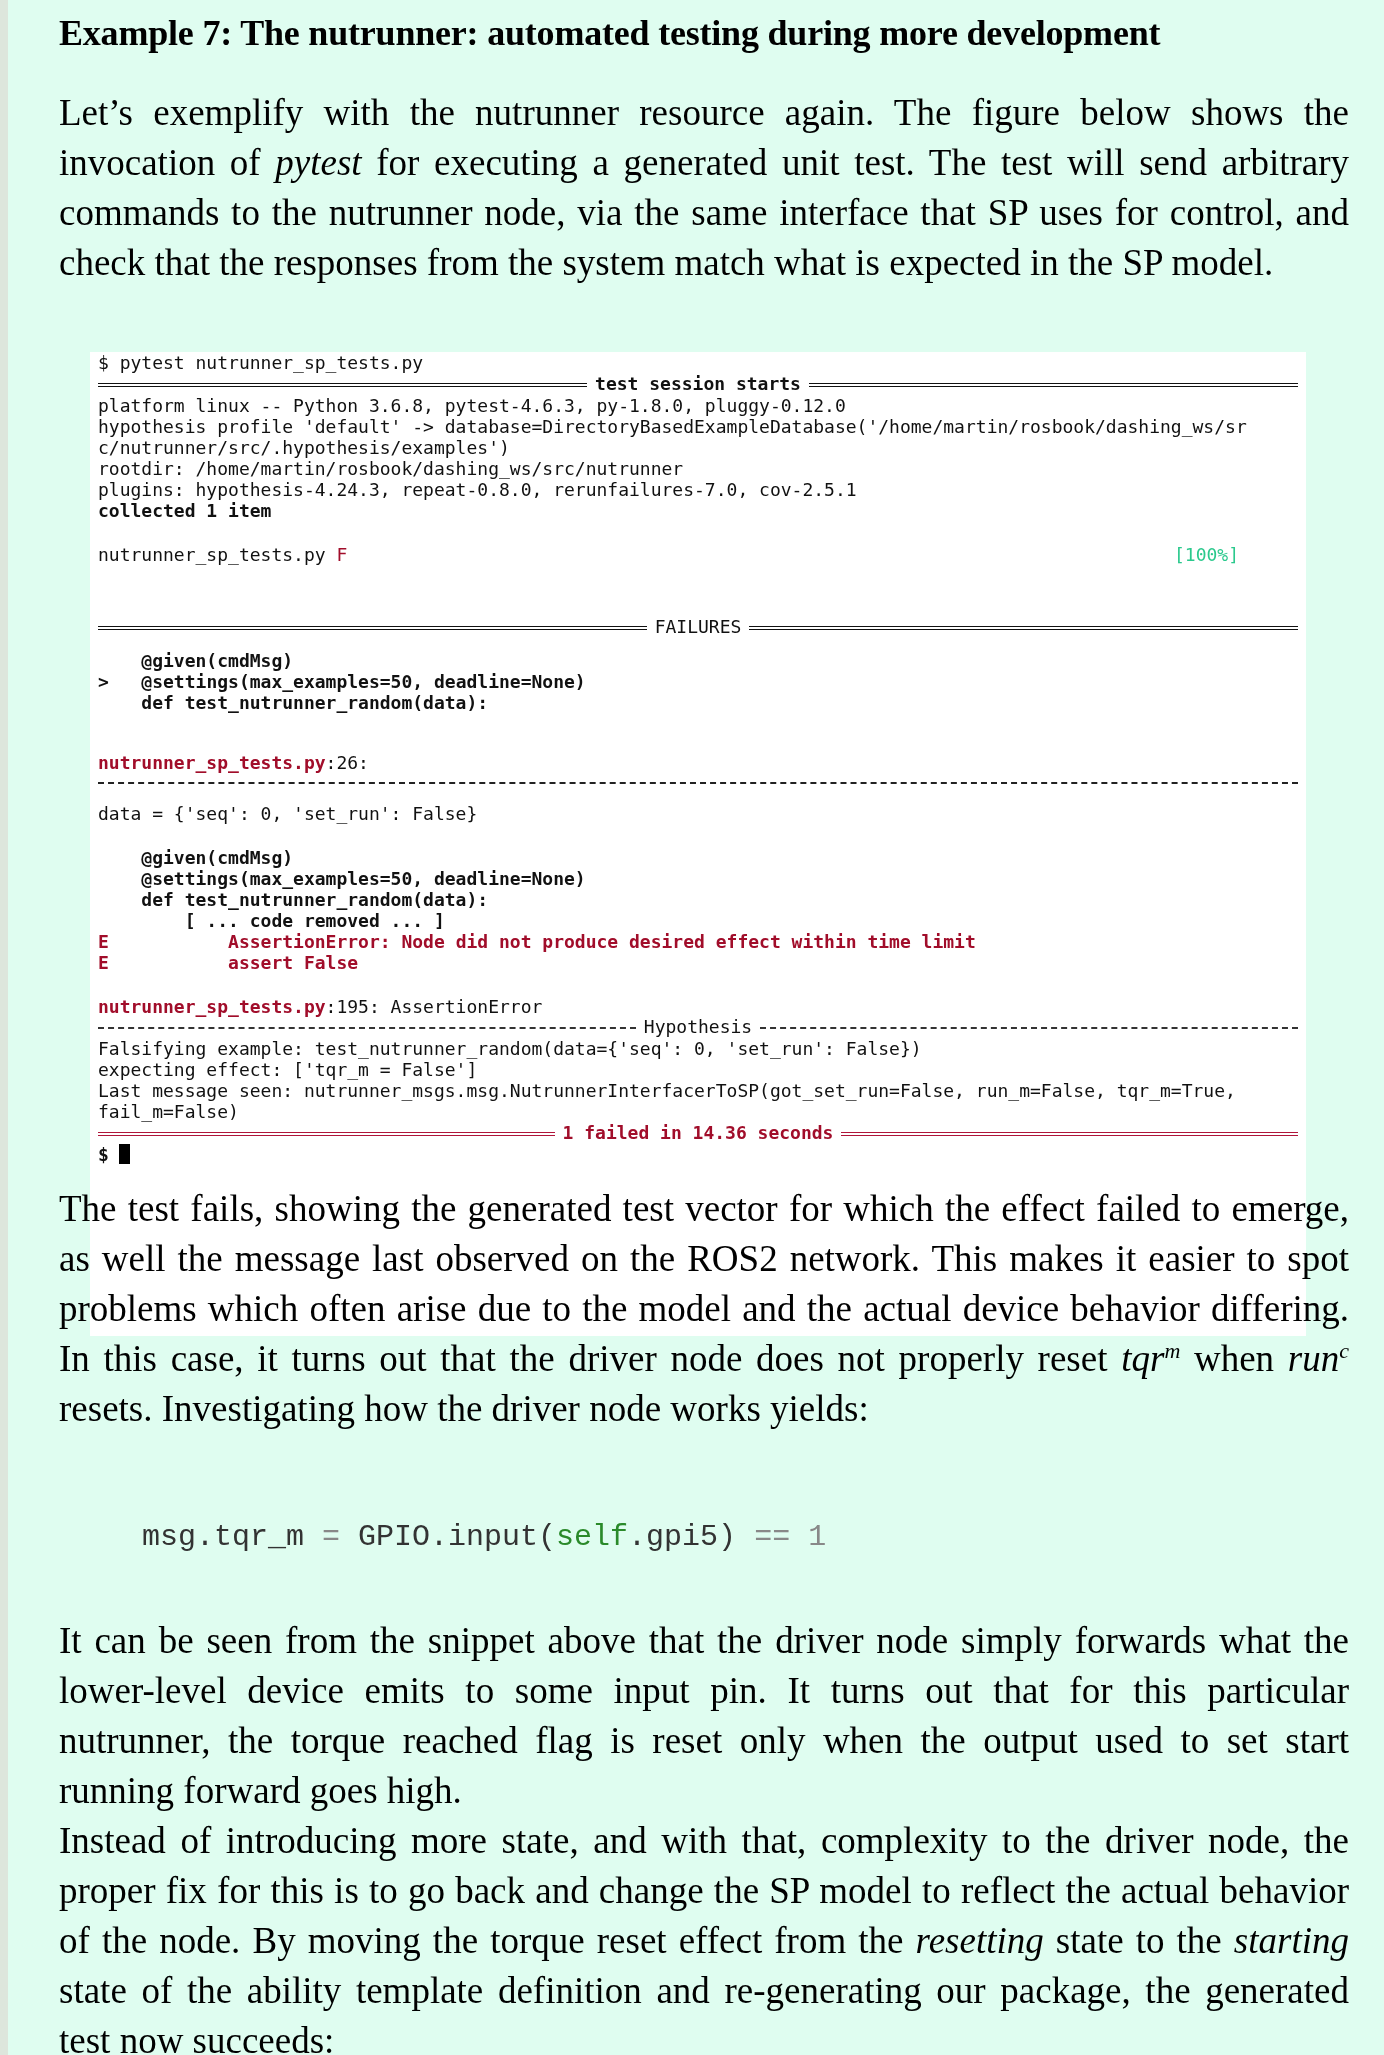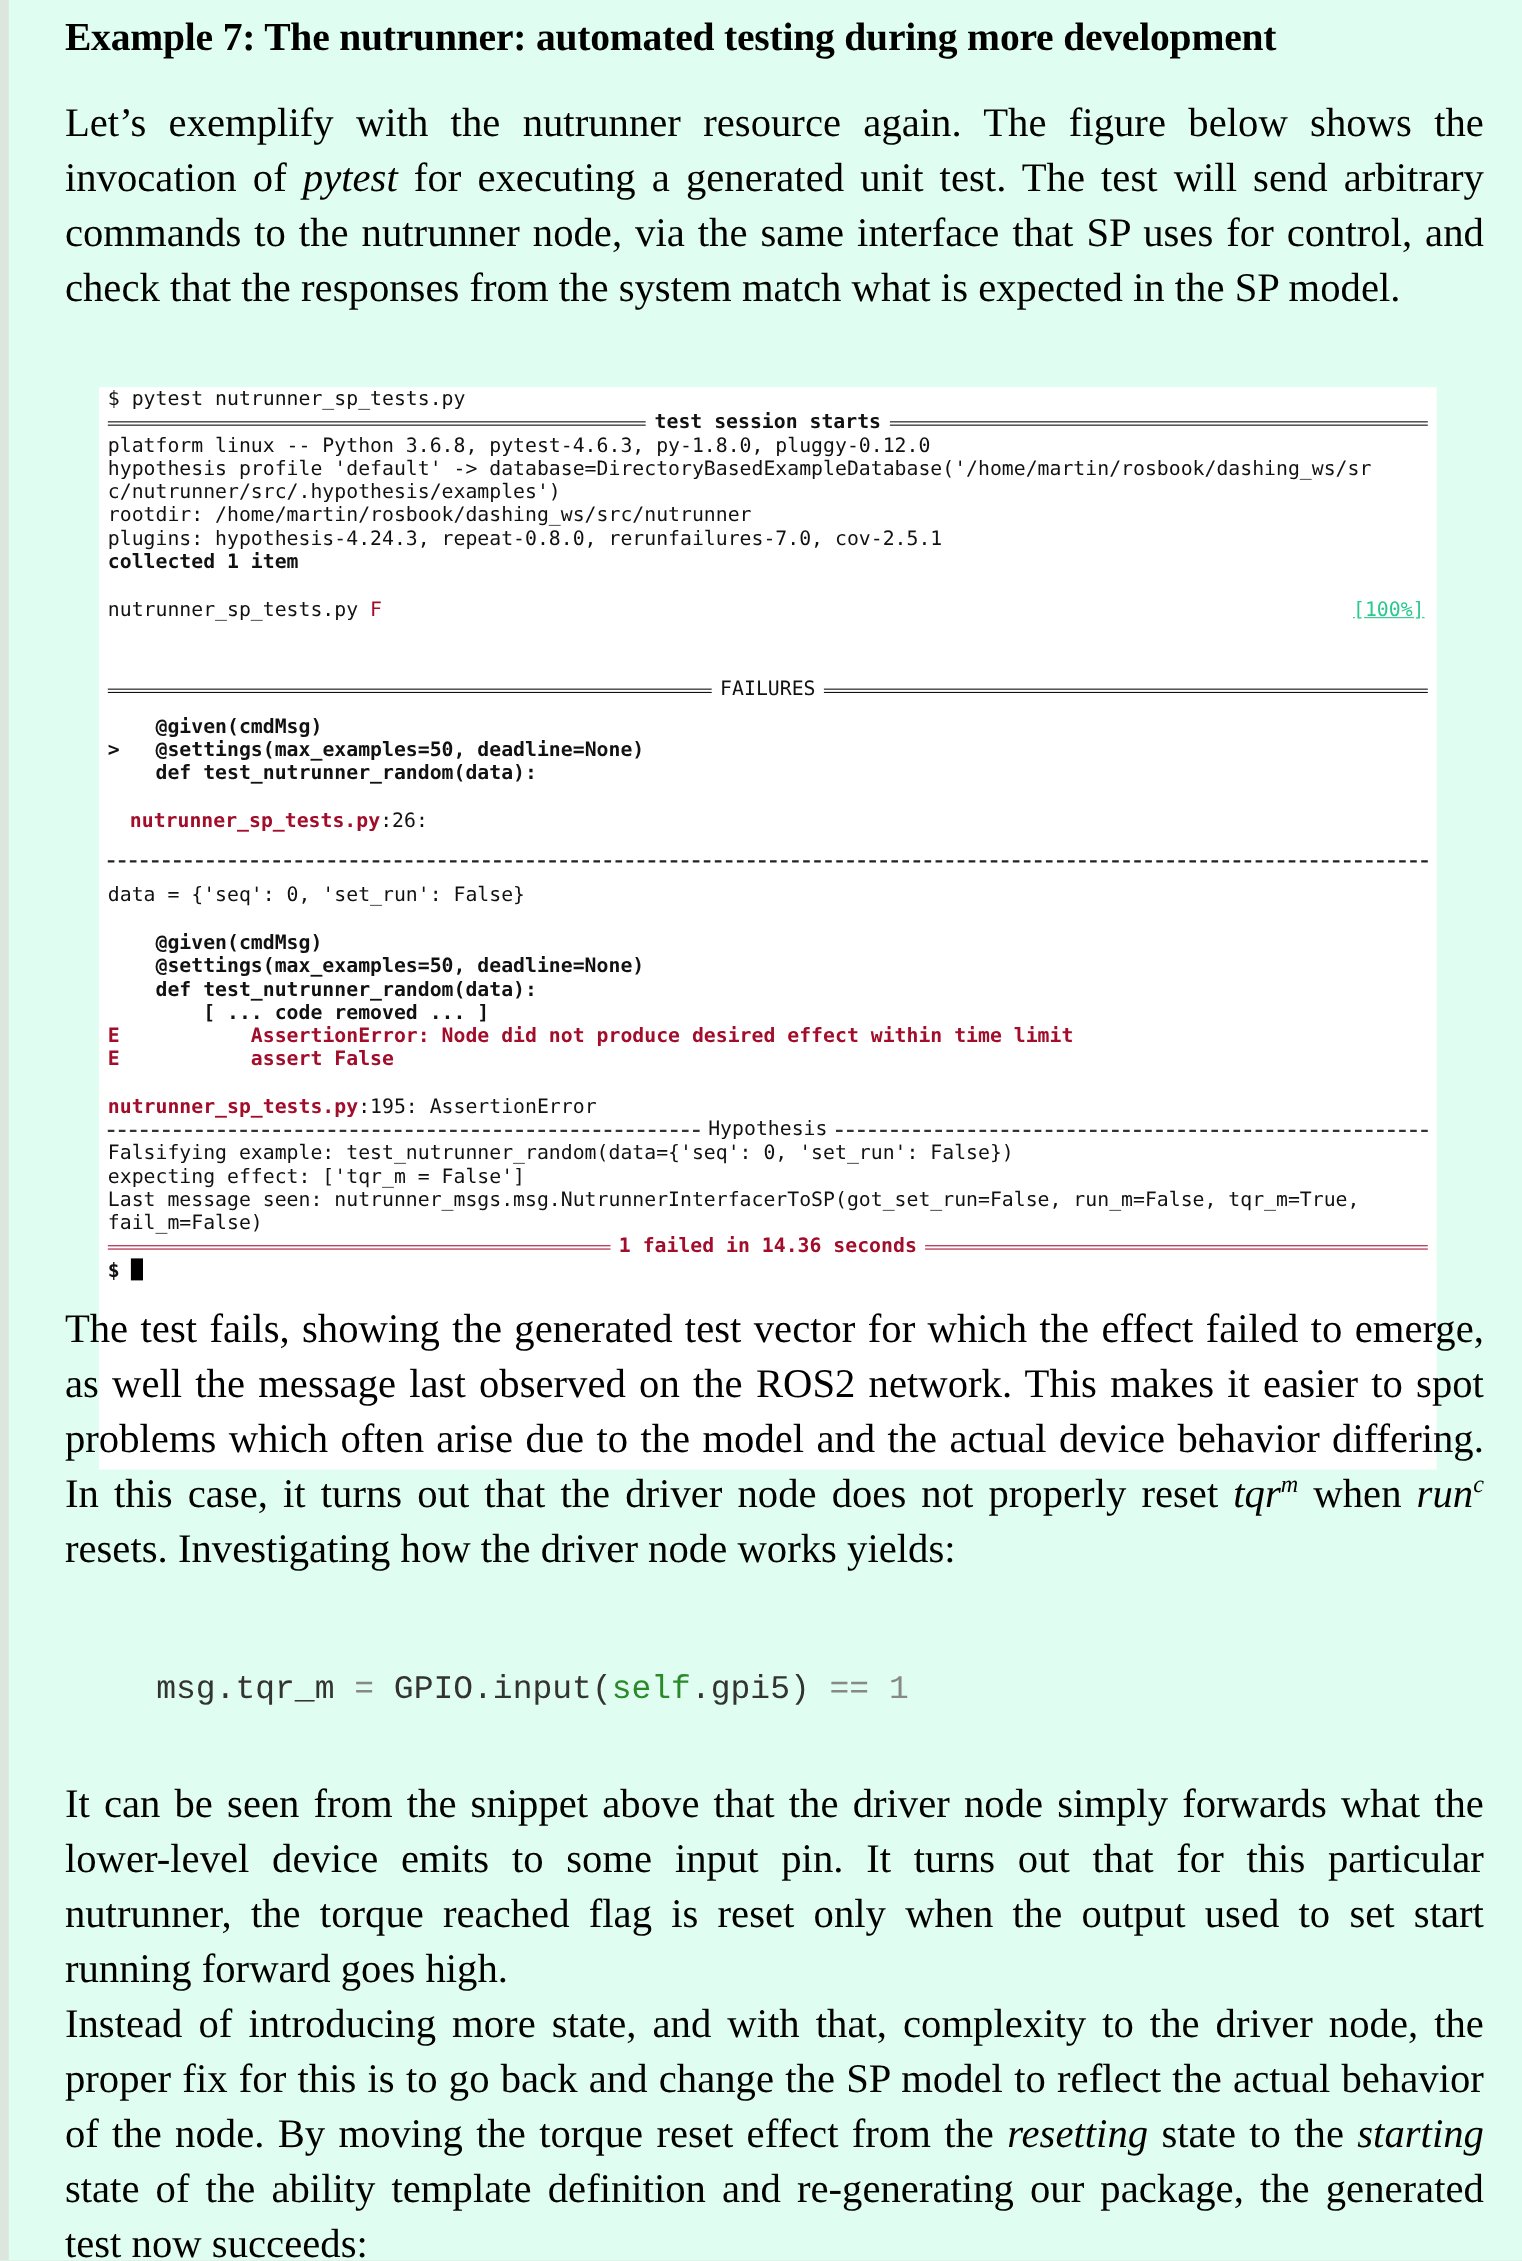--- a/index.html
+++ b/index.html
@@ -102,33 +102,33 @@
     </div>
 
     <div class="tline" style="top:43px;">platform linux -- Python 3.6.8, pytest-4.6.3, py-1.8.0, pluggy-0.12.0</div>
     <div class="tline" style="top:64px;">hypothesis profile 'default' -&gt; database=DirectoryBasedExampleDatabase('/home/martin/rosbook/dashing_ws/sr</div>
     <div class="tline" style="top:85px;">c/nutrunner/src/.hypothesis/examples')</div>
     <div class="tline" style="top:106px;">rootdir: /home/martin/rosbook/dashing_ws/src/nutrunner</div>
     <div class="tline" style="top:127px;">plugins: hypothesis-4.24.3, repeat-0.8.0, rerunfailures-7.0, cov-2.5.1</div>
     <div class="tline bold" style="top:148px;">collected 1 item</div>
 
     <div class="tline" style="top:192px;"><span>nutrunner_sp_tests.py </span><span class="red">F</span></div>
-    <div class="tline green" style="top:192px; left:1140px;text-decoration:underline;">[100%]</div>
+    <div class="tline green" style="top:192px; left:1084px;">[100%]</div>
 
     <div class="sep-row" style="top:236px;margin-top:28px;">
       <span class="fill eq"></span>
       <span class="label">FAILURES</span>
       <span class="fill eq"></span>
     </div>
 
     <div class="tline bold" style="top:298px;">    @given(cmdMsg)</div>
     <div class="tline bold" style="top:319px;"><span>&gt;</span><span>   @settings(max_examples=50, deadline=None)</span></div>
     <div class="tline bold" style="top:340px;">    def test_nutrunner_random(data):</div>
 
-    <div class="tline" style="top:384px;margin-left:20px;"><span class="red bold">nutrunner_sp_tests.py</span><span>:26:</span></div>
+    <div class="tline" style="top:400px;"><span class="red bold">nutrunner_sp_tests.py</span><span>:26:</span></div>
 
     <div class="bigdash" style="top:430px;"></div>
 
     <div class="tline" style="top:451px;">data = {'seq': 0, 'set_run': False}</div>
 
     <div class="tline bold" style="top:495px;">    @given(cmdMsg)</div>
     <div class="tline bold" style="top:516px;">    @settings(max_examples=50, deadline=None)</div>
     <div class="tline bold" style="top:537px;">    def test_nutrunner_random(data):</div>
     <div class="tline bold" style="top:558px;">        [ ... code removed ... ]</div>
     <div class="tline bold red" style="top:579px;"><span>E</span><span>           AssertionError: Node did not produce desired effect within time limit</span></div>

